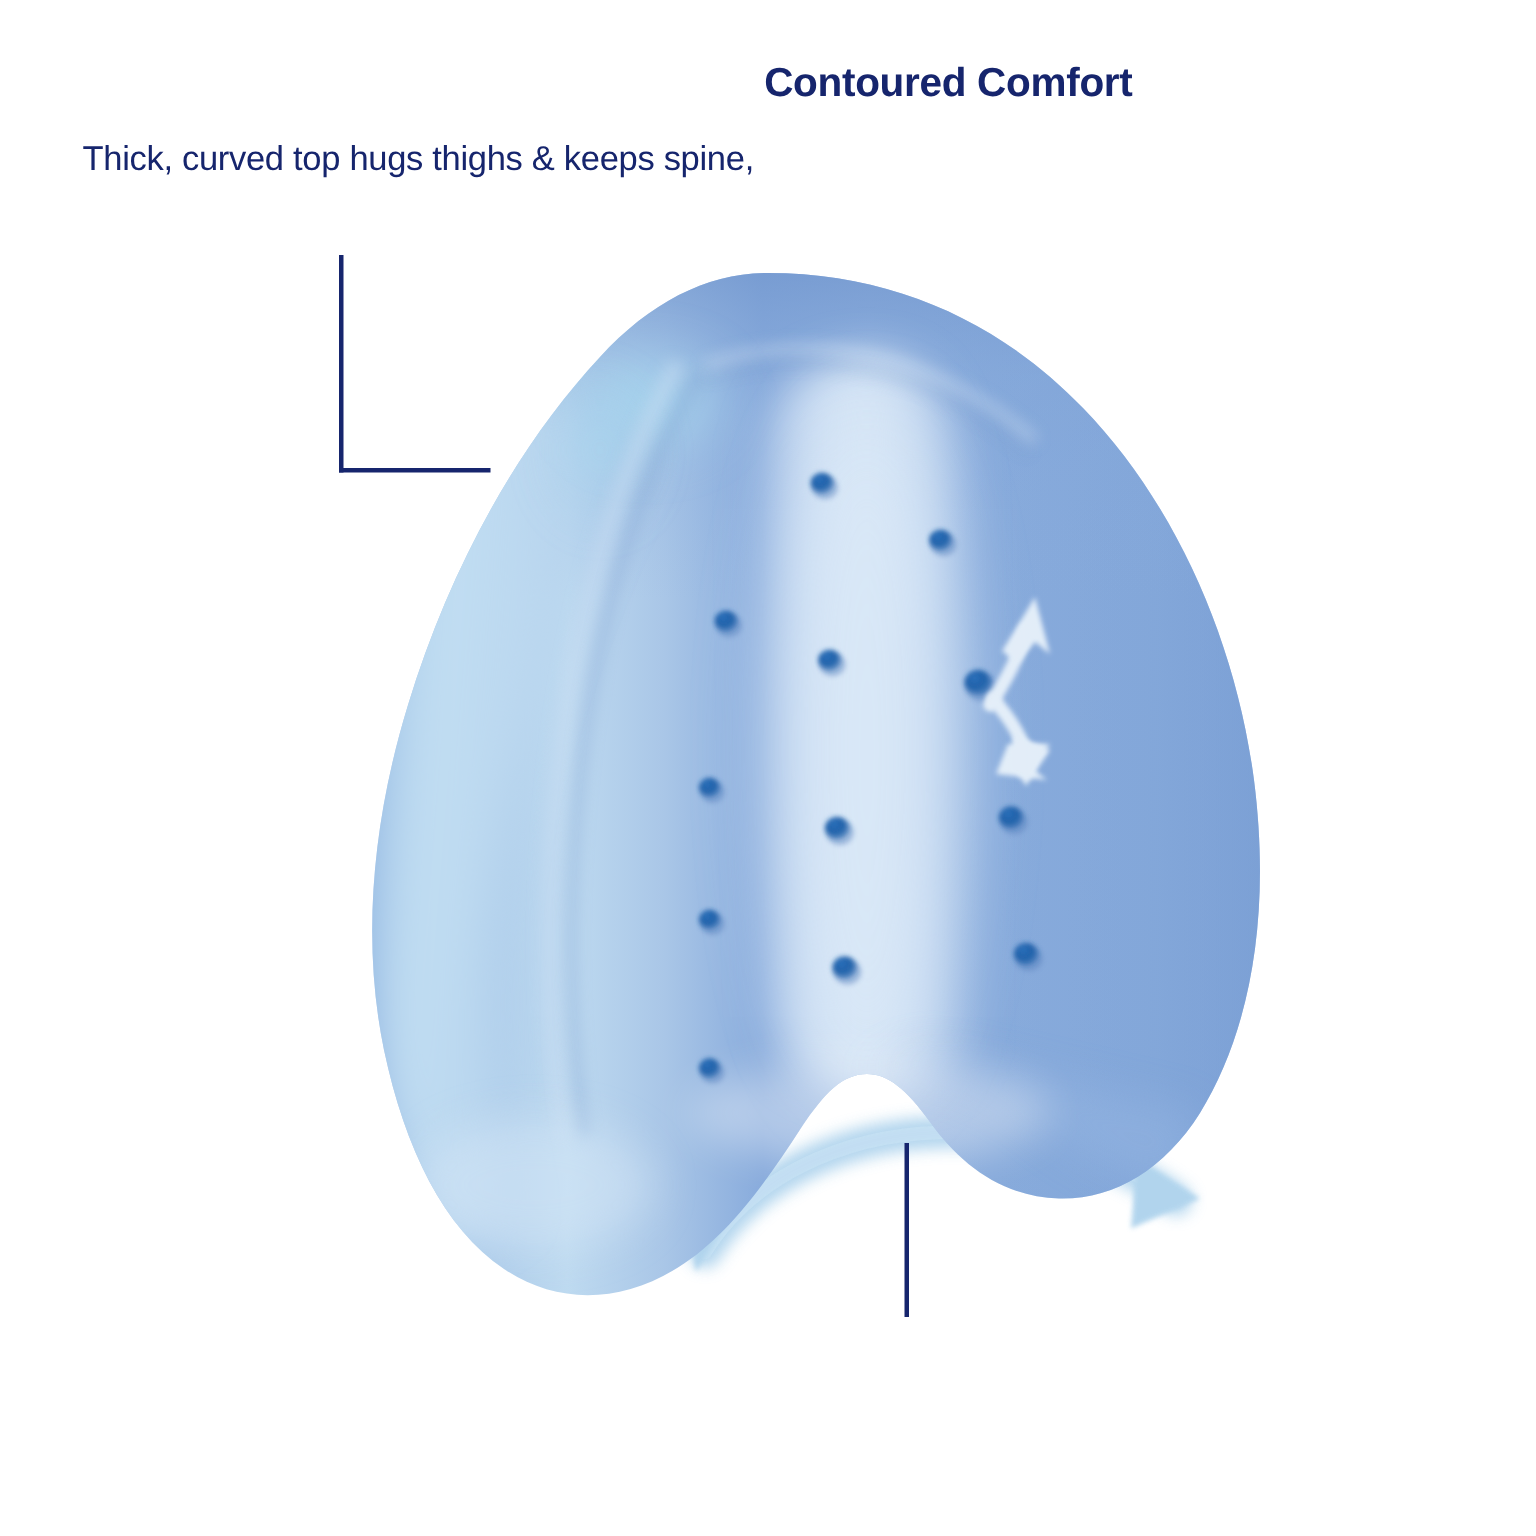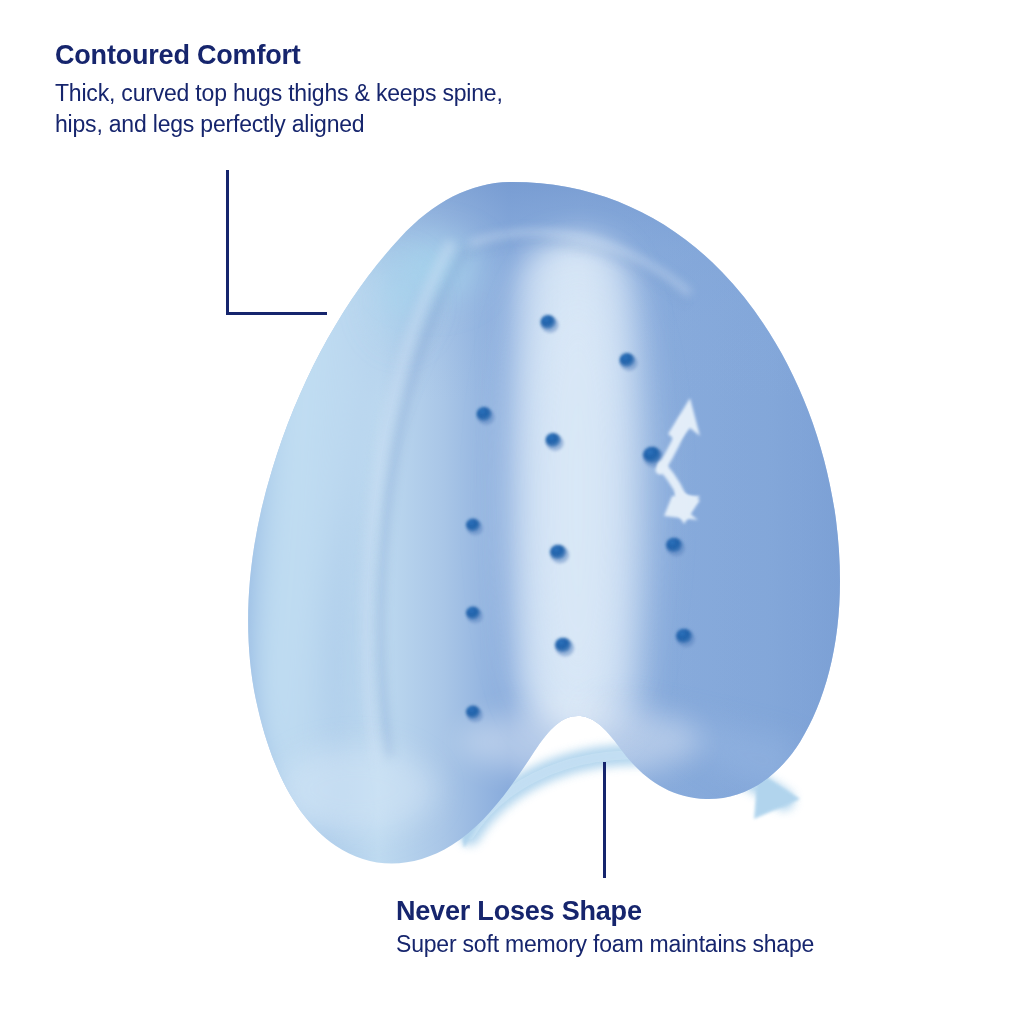--- a/index.html
+++ b/index.html
@@ -35,21 +35,21 @@
     font-weight: normal;
     font-size: 23px;
     line-height: 1.35;
   }
 
   #callout-top {
     left: 55px;
     top: 40px;
     width: 700px;
   }
-  #callout-top .headline { margin-bottom: 6px; }
+  #callout-top .headline { margin-bottom: 18px; text-align: right; }
 
   #callout-bottom {
     left: 396px;
     top: 896px;
     width: 620px;
     text-align: left;
   }
   #callout-bottom .headline { margin-bottom: 1px; }
   #callout-bottom .body-text { white-space: nowrap; }
 
@@ -276,21 +276,16 @@
     </g>
   </svg>
 
   <div class="leader" id="leader-top-vertical"></div>
   <div class="leader" id="leader-top-horizontal"></div>
   <div class="leader" id="leader-bottom-vertical"></div>
 
   <div class="callout" id="callout-top">
     <div class="headline">Contoured Comfort</div>
     <div class="body-text">Thick, curved top hugs thighs &amp; keeps spine,</div>
-    <div class="body-text">hips, and legs perfectly aligned</div>
   </div>
 
-  <div class="callout" id="callout-bottom">
-    <div class="headline">Never Loses Shape</div>
-    <div class="body-text">Super soft memory foam maintains shape</div>
-  </div>
 
 </div>
 
 </body></html>

